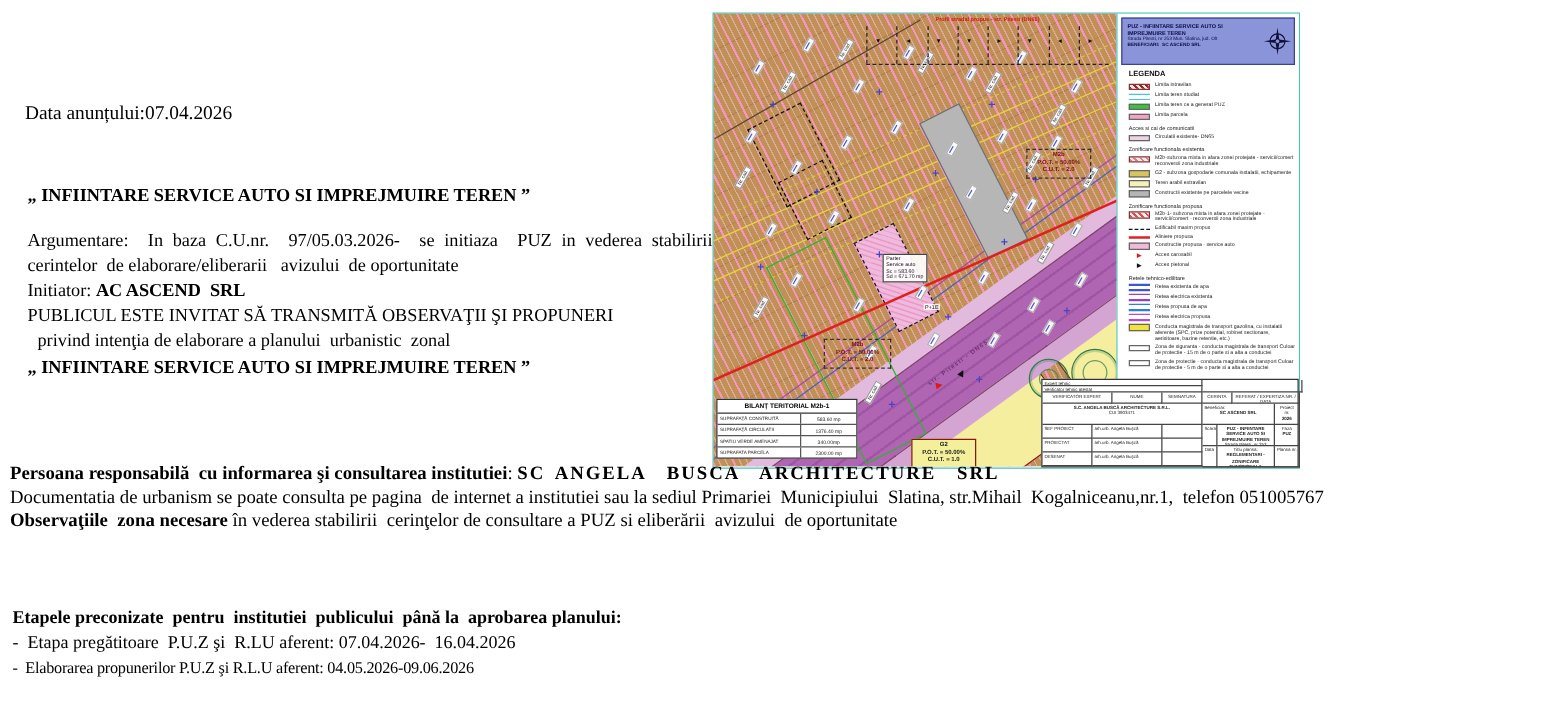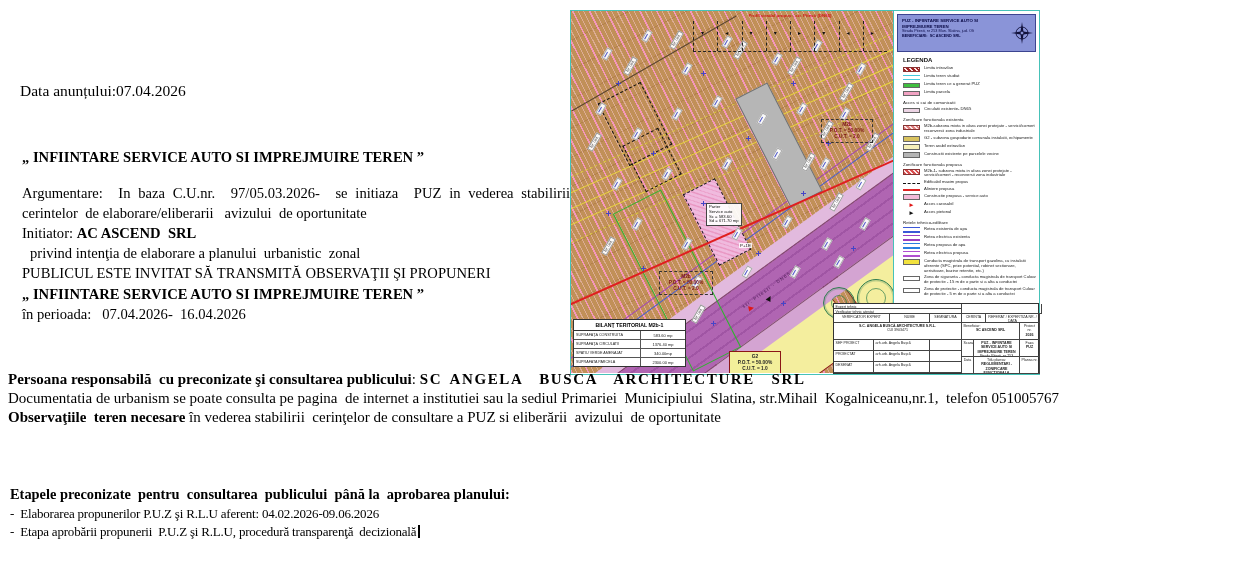--- a/index.html
+++ b/index.html
@@ -114,24 +114,23 @@
 
 <div class="page">
 
   <div class="date-line kept">Data anunțului:07.04.2026</div>
 
   <div class="notice">
     <p class="b kept">„ INFIINTARE SERVICE AUTO SI IMPREJMUIRE TEREN ”</p>
     <div class="gap"></div>
     <p class="kept just">Argumentare:  In baza C.U.nr.  97/05.03.2026-  se initiaza  PUZ in vederea stabilirii cerintelor  de elaborare/eliberarii   avizului  de oportunitate</p>
     <p><span class="kept">Initiator: </span><span class="b kept">AC ASCEND  SRL</span></p>
+    <p class="kept">PUBLICUL ESTE INVITAT SĂ TRANSMITĂ OBSERVAŢII ŞI PROPUNERI</p>
     <p class="kept" style="padding-left:8px">privind intenţia de elaborare a planului  urbanistic  zonal</p>
-    <p class="kept">PUBLICUL ESTE INVITAT SĂ TRANSMITĂ OBSERVAŢII ŞI PROPUNERI</p>
     <p class="b kept">„ INFIINTARE SERVICE AUTO SI IMPREJMUIRE TEREN ”</p>
-    <p class="kept">în perioada:   07.04.2026-  16.04.2026</p>
   </div>
 
   <div class="map-panel">
     <div class="map-view">
 
       <div class="darkline rot" style="left:-12px;top:52px;width:190px;transform:rotate(-30deg);"></div>
       <div class="yline" style="left:-55px;top:110px;width:430px;transform:rotate(-24deg);"></div>
       <div class="yline" style="left:-55px;top:126px;width:430px;transform:rotate(-24deg);"></div>
       <div class="yline" style="left:-55px;top:142px;width:430px;transform:rotate(-24deg);"></div>
       <div class="ydash" style="left:-55px;top:94px;width:430px;transform:rotate(-24deg);"></div>
@@ -505,26 +504,26 @@
         <div class="tb-cell tb-c" style="left: 128px; top: 53px; width: 12px; height: 17px;">Data</div>
         <div class="tb-cell tb-c" style="left: 140px; top: 53px; width: 46px; height: 17px;">
           <div>Titlu plansa:</div>
           <div class="tb-b">REGLEMENTARI - ZONIFICARE FUNCTIONALA</div>
         </div>
         <div class="tb-cell tb-c" style="left: 186px; top: 53px; width: 20px; height: 17px;">Plansa nr.</div>
       </div>
   </div>
 
   <div class="footer">
-    <p><b class="kept">Persoana responsabilă  cu preconizate şi consultarea publicului</b>:  <b class="sp kept">SC ANGELA  BUSCA  ARCHITECTURE  SRL</b></p>
+    <p><b class="kept">Persoana responsabilă  cu informarea şi consultarea institutiei</b>:  <b class="sp kept">SC ANGELA  BUSCA  ARCHITECTURE  SRL</b></p>
     <p class="kept">Documentatia de urbanism se poate consulta pe pagina  de internet a institutiei sau la sediul Primariei  Municipiului  Slatina, str.Mihail  Kogalniceanu,nr.1,  telefon 051005767</p>
-    <p><b class="kept">Observaţiile  teren necesare</b><span class="kept"> în vederea stabilirii  cerinţelor de consultare a PUZ si eliberării  avizului  de oportunitate</span></p>
+    <p><b class="kept">Observaţiile  zona necesare</b><span class="kept"> în vederea stabilirii  cerinţelor de consultare a PUZ si eliberării  avizului  de oportunitate</span></p>
   </div>
 
   <div class="etape">
-    <div class="t kept">Etapele preconizate  pentru  consultarea  publicului  până la  aprobarea planului:</div>
+    <div class="t kept">Etapele preconizate  pentru  institutiei  publicului  până la  aprobarea planului:</div>
     <div>
-        <div class="cond kept">-  Elaborarea propunerilor P.U.Z şi R.L.U aferent: 04.02.2026-09.06.2026</div>
-        <div class="cond kept">-  Etapa aprobării propunerii  P.U.Z şi R.L.U, procedură transparenţă  decizională<span class="caret"></span></div>
+        <div class="kept">-  Etapa pregătitoare  P.U.Z şi  R.LU aferent: 07.04.2026-  16.04.2026</div>
+        <div class="cond kept">-  Elaborarea propunerilor P.U.Z şi R.L.U aferent: 04.05.2026-09.06.2026</div>
       </div>
   </div>
 
 </div>
 
 </body></html>

